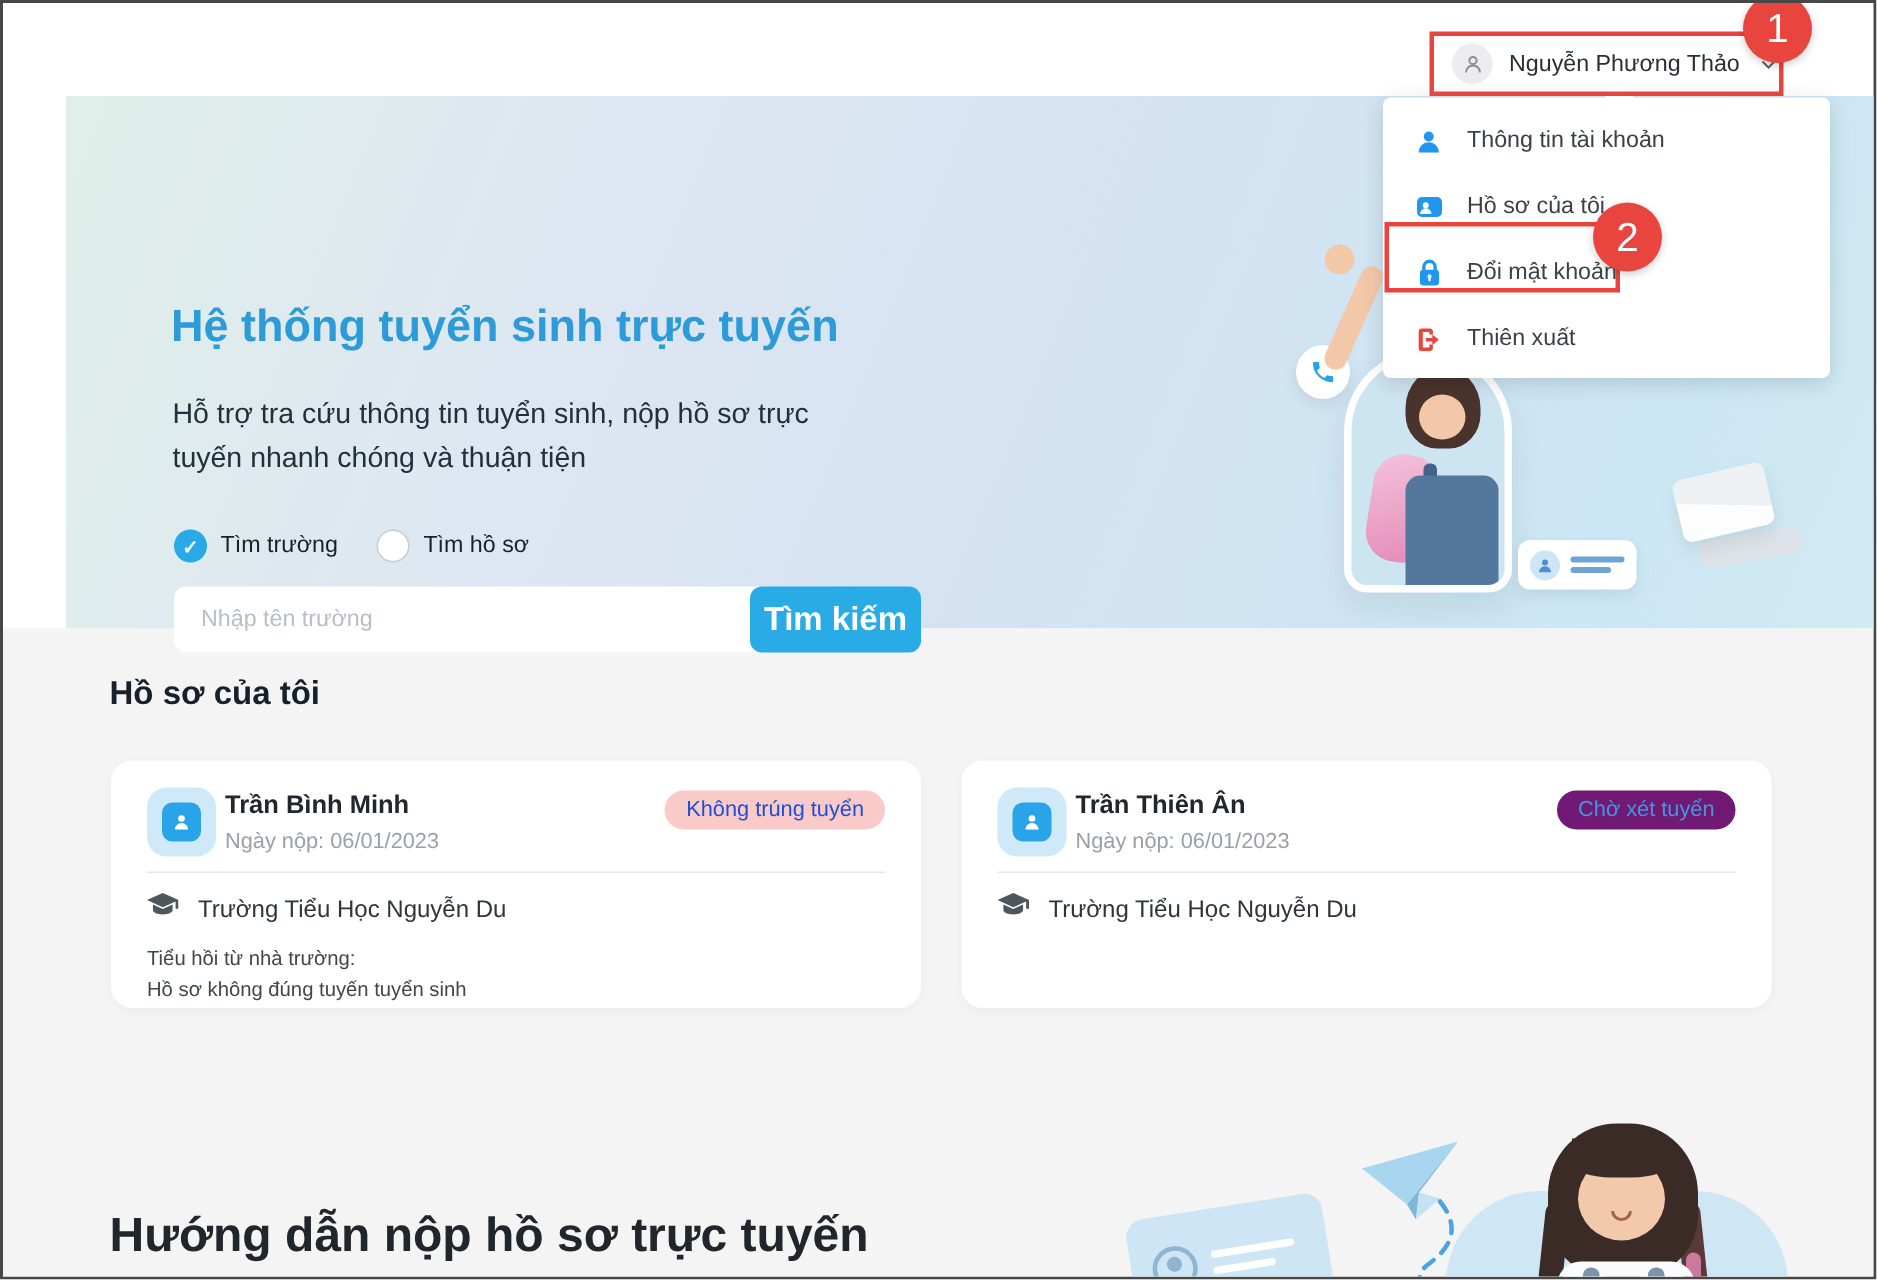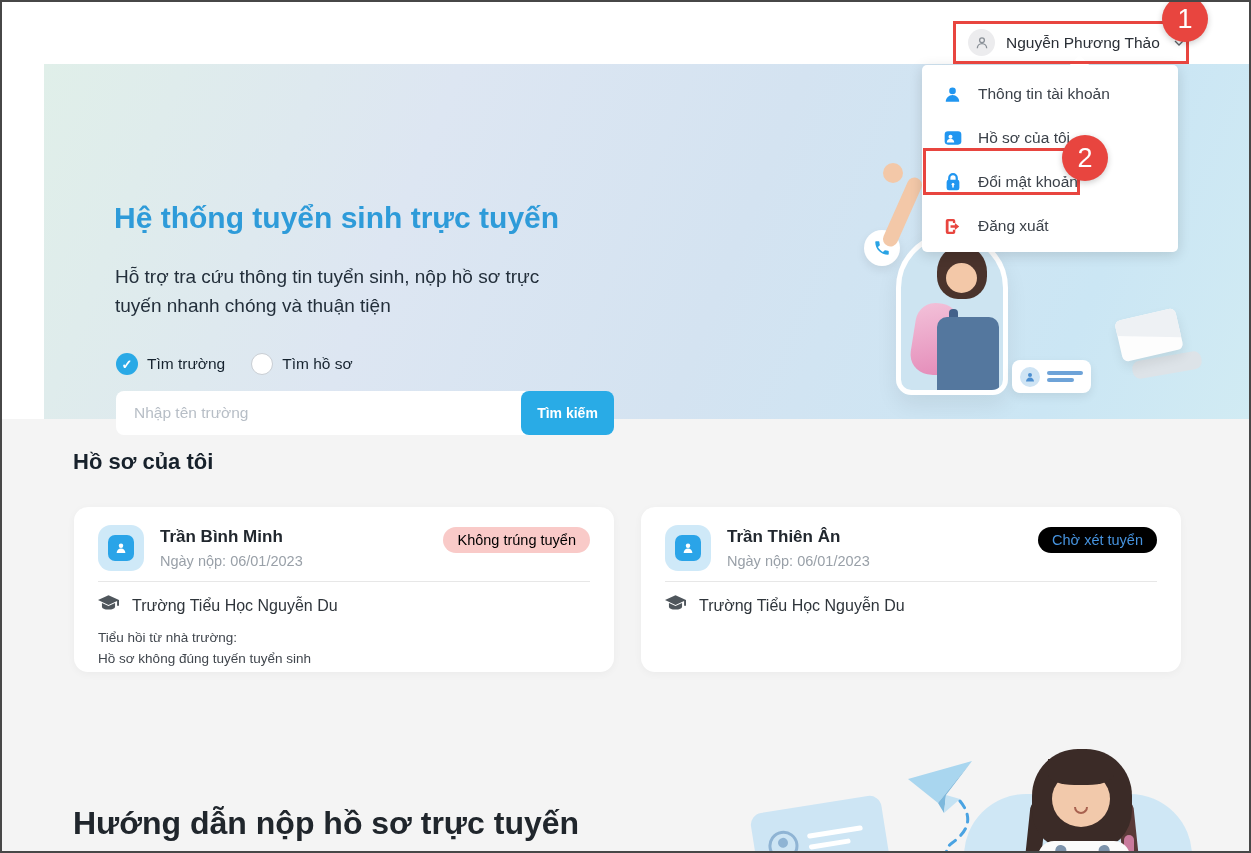--- a/index.html
+++ b/index.html
@@ -29,21 +29,21 @@
   .user-name { font-size:15.5px; color:#2a2f36; white-space:nowrap;text-align:right; }
   .chev { margin-left:auto; display:flex; }
 
   .step-badge { position:absolute; width:46px; height:46px; border-radius:50%; background:#e8453f;
     color:#fff; font-size:27px; display:flex; align-items:center; justify-content:center; z-index:60;
     box-shadow:0 2px 6px rgba(0,0,0,.2); }
   #badge-1 { left:1160px; top:-6px; }
   #badge-2 { left:1060px; top:133px; }
 
   
-  .dropdown { position:absolute; left:920px; top:63px; width:256px; height:187px; background:#fff;
+  .dropdown { position:absolute; left:920px; top:63px; width:298px; height:187px; background:#fff;
     border-radius:5px; box-shadow:0 3px 14px rgba(0,0,0,.14); z-index:40; padding-top:7px; }
   .dropdown-caret { position:absolute; top:-7px; left:150px; width:15px; height:15px; background:#fff;
     transform:rotate(45deg); border-radius:3px; }
   .menu-item { height:44px; display:flex; align-items:center; gap:15px; padding:0 20px;
     font-size:15.5px; color:#3b4149; cursor:pointer; }
   .mi-icon { width:21px; height:21px; display:flex; align-items:center; justify-content:center; flex:0 0 auto; }
   .hl-box2 { position:absolute; left:1px; top:83px; width:157px; height:47px;
     border:3px solid #e8453f; z-index:5; pointer-events:none; }
 
   
@@ -56,21 +56,21 @@
   .radio-opt { display:flex; align-items:center; gap:9px; cursor:pointer; }
   .radio-dot { width:22px; height:22px; border-radius:50%; }
   .radio-dot.on { background:#29a9e6; color:#fff; display:flex; align-items:center; justify-content:center;
     font-size:13px; font-weight:700; }
   .radio-dot.off { background:#fff; border:1px solid #c9ced4; }
   .radio-lab { font-size:15.5px; color:#15222e; }
   .search-row { position:absolute; left:72px; top:327px; width:498px; height:44px; display:flex; z-index:2; }
   .search-input { flex:1; border:none; outline:none; border-radius:8px 0 0 8px; padding:0 18px;
     font-size:15.5px; color:#333; font-family:"Liberation Sans", sans-serif; background:#fff; }
   .search-input::placeholder { color:#b7bec6; }
-  .search-btn { width:93px; border:none; background:#29abe6; color:#fff; font-size:14px; font-weight:700;
+  .search-btn { width:114px; border:none; background:#29abe6; color:#fff; font-size:22px; font-weight:700;
     border-radius:8px; margin-left:-8px; cursor:pointer; font-family:"Liberation Sans", sans-serif; }
 
   
   .phone-circle { position:absolute; left:820px; top:166px; width:36px; height:36px; border-radius:50%;
     background:#fff; box-shadow:0 4px 10px rgba(0,0,0,.08); display:flex; align-items:center; justify-content:center; }
   .arch { position:absolute; left:852px; top:168px; width:112px; height:163px;
     border:5px solid #fff; border-radius:58px 58px 16px 16px; background:#cde4f1;
     box-shadow:0 10px 22px rgba(0,0,0,.07); }
   .arch-clip { position:absolute; inset:0; border-radius:54px 54px 12px 12px; overflow:hidden; }
   .kid-hair { position:absolute; left:36px; top:8px; width:50px; height:54px; background:#4a332c;
@@ -102,26 +102,26 @@
   .sec-h1 { position:absolute; left:71px; top:30px; font-size:22px; font-weight:700; color:#17212b; }
   .guide-h1 { position:absolute; left:71px; top:386px; font-size:32px; font-weight:700; color:#20262c; z-index:3; }
 
   .card { position:absolute; top:88px; width:540px; height:165px; background:#fff; border-radius:14px;
     padding:18px 24px; box-shadow:0 2px 8px rgba(0,0,0,.04); cursor:pointer; }
   .card.c1 { left:72px; } .card.c2 { left:639px; }
   .card-top { display:flex; align-items:flex-start; }
   .card-ic { width:46px; height:46px; border-radius:13px; background:#cfe9f8; position:relative; flex:0 0 auto; }
   .card-ic-inner { position:absolute; inset:10px; background:#2aa4e8; border-radius:7px;
     display:flex; align-items:center; justify-content:center; }
-  .card-id { margin-left:16px; flex:1; }
+  .card-id { margin-left:6px; flex:1; }
   .card-name { font-size:17px; font-weight:700; color:#21272e; padding-top:2px; }
   .card-date { font-size:14.5px; color:#99a0a8; margin-top:6px; }
   .badge { font-size:14.5px; padding:5px 14px; border-radius:15px; margin-top:2px; white-space:nowrap; }
-  .badge.rejected { background:#f9cac8; color:#000000;text-align:right; }
-  .badge.pending { background:#000000; color:#4693de;text-align:center; }
+  .badge.rejected { background:#f9cac8; color:#1d4ed8;text-align:right; }
+  .badge.pending { background:#701a75; color:#4693de;text-align:center; }
   .card-div { height:1px; background:#e7e7e7; margin:10px 0 13px 0; }
   .school-row { display:flex; align-items:center; gap:13px; font-size:16px; color:#2f353b; }
   .feedback { margin-top:11px; font-size:13.5px; color:#40464d; line-height:1.55; }
 
   
   .blob { position:absolute; left:962px; top:375px; width:228px; height:130px; background:#cfe7f5; border-radius:62px; }
   .girl { position:absolute; left:1022px; top:330px; width:120px; height:125px; }
   .g-hair { position:absolute; left:8px; top:0; width:100px; height:102px; background:#3b2b27;
     border-radius:46% 46% 40% 40%; }
   .g-strand-l { position:absolute; left:4px; top:52px; width:16px; height:58px; background:#3b2b27; border-radius:8px; transform:rotate(6deg); }
@@ -253,21 +253,21 @@
       <span>Đổi mật khoản</span>
     </div>
 
     <div class="menu-item">
       <span class="mi-icon">
         <svg width="19" height="19" viewBox="0 0 24 24" fill="#e8453f">
             <path d="M6 2.5h7c1.4 0 2.5 1.1 2.5 2.5v2.5h-3V5.5H7v13h5.5V16h3v3c0 1.4-1.1 2.5-2.5 2.5H6A2.5 2.5 0 013.5 19V5C3.5 3.6 4.6 2.5 6 2.5z"></path>
             <path d="M15 7.5l5.5 4.5L15 16.5v-3H9.5v-3H15z"></path>
           </svg>
       </span>
-      <span>Đăng xuất</span>
+      <span>Thiên xuất</span>
     </div>
 
     <div class="hl-box2"></div>
   </div>
 
   <div class="step-badge" id="badge-1">1</div>
   <div class="step-badge" id="badge-2">2</div>
 
   <div class="main">
     <div class="sec-h1">Hồ sơ của tôi</div>

